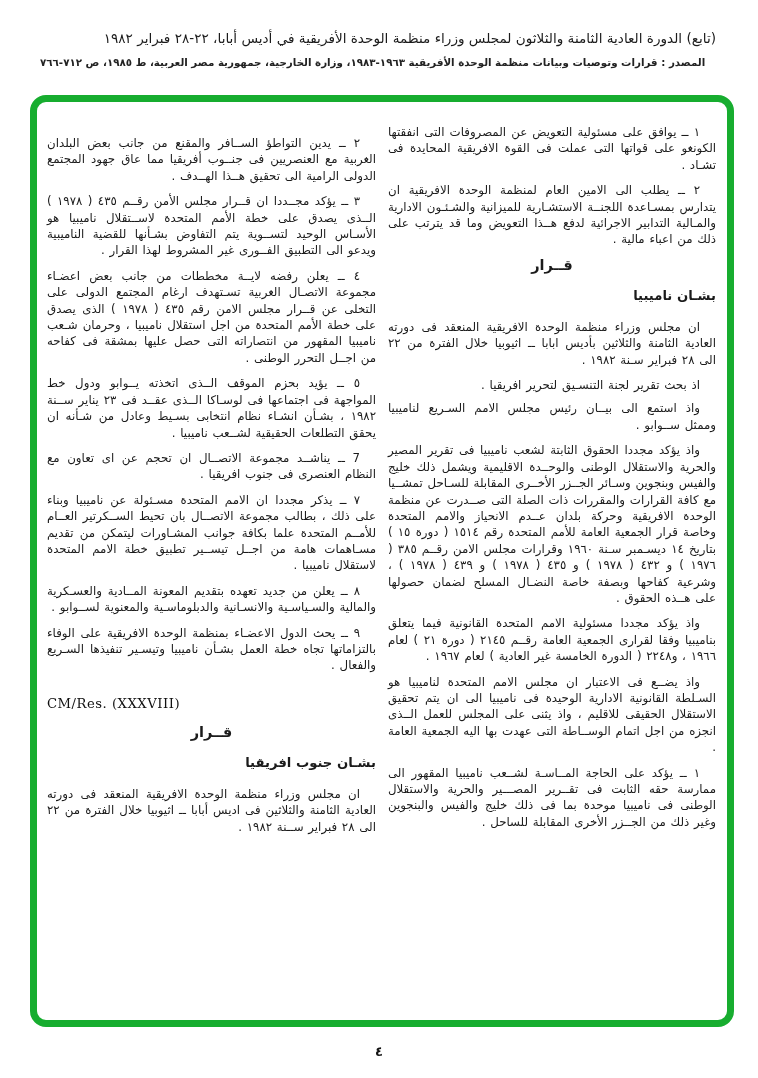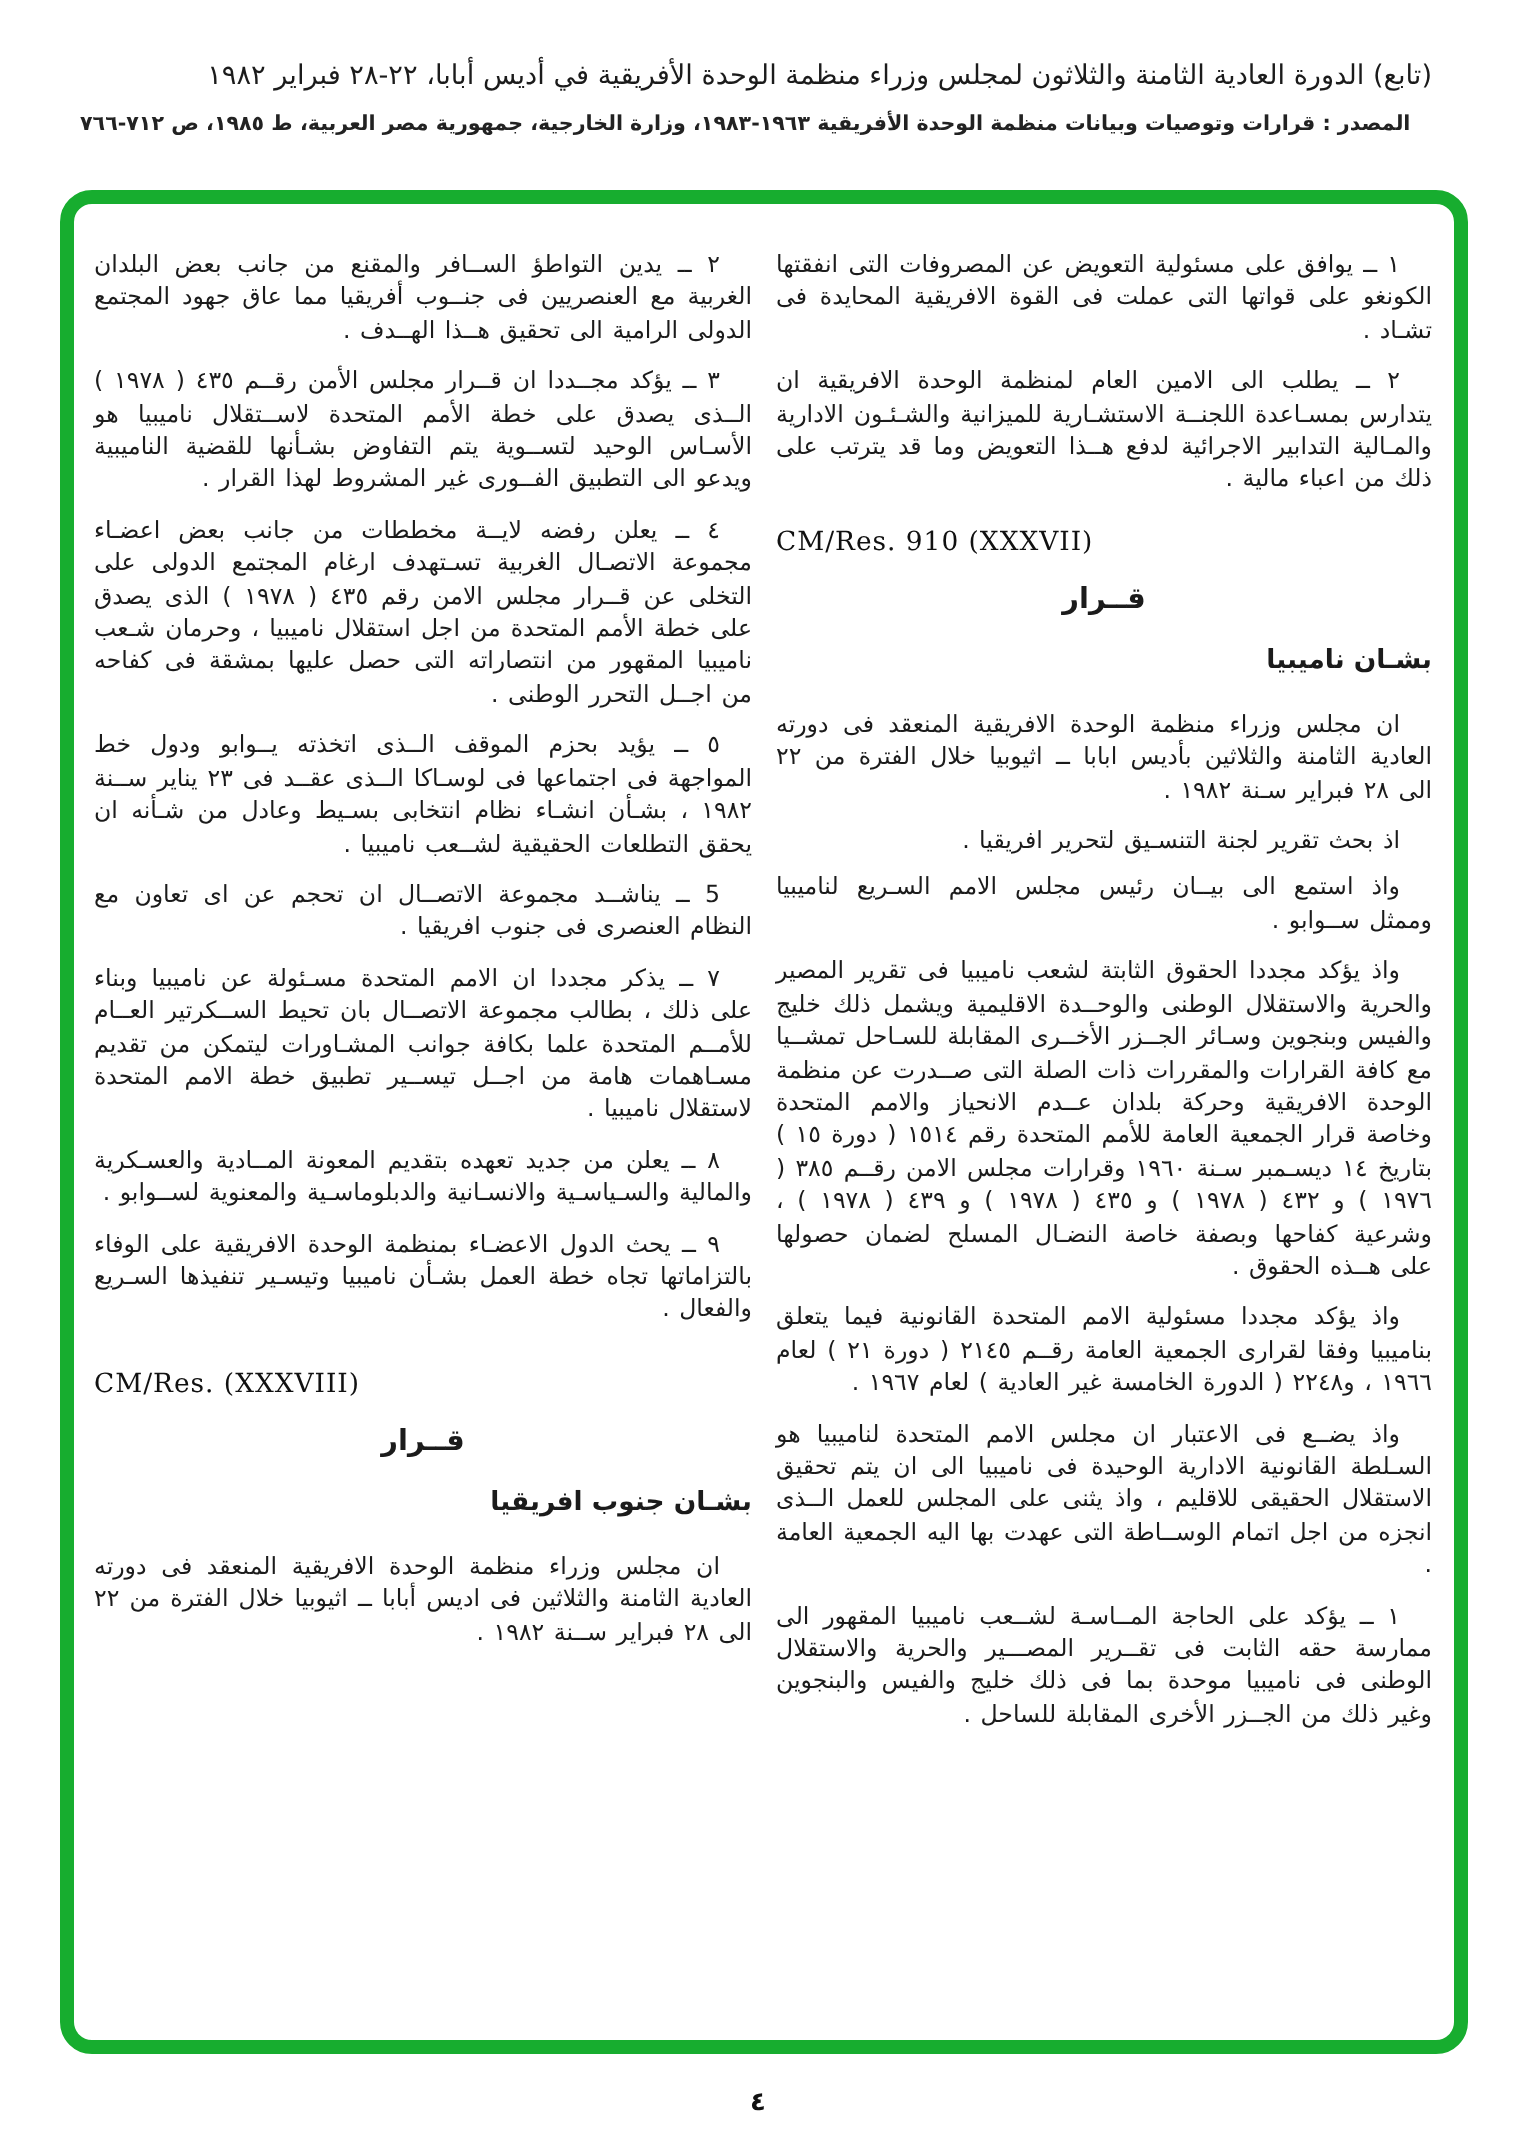--- a/index.html
+++ b/index.html
@@ -13,21 +13,21 @@
   .hdr1 { font-size:13.6px; font-weight:normal; text-align:right; line-height:20px; letter-spacing:0; }
   .hdr2 { font-size:10.3px; font-weight:bold; text-align:left; margin-top:7px; line-height:15px; color:#222; }
   
   .frame {
     position:absolute; left:30px; top:95px; width:704px; height:932px;
     border:7px solid #17ad2f; border-radius:16px; background:transparent;
   }
   
   .col { position:absolute; direction:rtl; }
   .col-right { top:124px; left:388px; width:328px; }
-  .col-left  { top:124px; left:47px;  width:329px; }
+  .col-left  { top:135px; left:47px;  width:329px; }
   .par {
     font-size:11.8px; line-height:16.4px; text-align:justify; text-align-last:right;
     text-indent:16px; margin:0 0 9px; word-spacing:1px;
   }
   .par.tight { margin-bottom:7px; }
   .ref {
     direction:ltr; text-align:left; font-family:"DejaVu Serif", serif;
     font-size:13.2px; color:#111; margin:16px 0 13px; letter-spacing:.5px;
   }
   .ref.big-gap { margin-top:22px; }
@@ -45,38 +45,37 @@
 <div class="page-header">
   <div class="hdr1">(تابع) الدورة العادية الثامنة والثلاثون لمجلس وزراء منظمة الوحدة الأفريقية في أديس أبابا، ٢٢-٢٨ فبراير ١٩٨٢</div>
   <div class="hdr2">المصدر : قرارات وتوصيات وبيانات منظمة الوحدة الأفريقية ١٩٦٣-١٩٨٣، وزارة الخارجية، جمهورية مصر العربية، ط ١٩٨٥، ص ٧١٢-٧٦٦</div>
 </div>
 
 <div class="frame" style="border-color: rgb(23, 173, 47);"></div>
 
 <div class="col col-right">
   <p class="par">١ ــ يوافق على مسئولية التعويض عن المصروفات التى انفقتها الكونغو على قواتها التى عملت فى القوة الافريقية المحايدة فى تشـاد .</p>
   <p class="par">٢ ــ يطلب الى الامين العام لمنظمة الوحدة الافريقية ان يتدارس بمسـاعدة اللجنــة الاستشـارية للميزانية والشـئـون الادارية والمـالية التدابير الاجرائية لدفع هــذا التعويض وما قد يترتب على ذلك من اعباء مالية .</p>
-  <div class="ref">CM/Res. 910 (XXXVII)</div>
   <div class="h-qarar">قــرار</div>
   <div class="h-subject">بشـان ناميبيا</div>
   <p class="par">ان مجلس وزراء منظمة الوحدة الافريقية المنعقد فى دورته العادية الثامنة والثلاثين بأديس ابابا ــ اثيوبيا خلال الفترة من ٢٢ الى ٢٨ فبراير سـنة ١٩٨٢ .</p>
   <p class="par tight">اذ بحث تقرير لجنة التنسـيق لتحرير افريقيا .</p>
   <p class="par">واذ استمع الى بيــان رئيس مجلس الامم السـريع لناميبيا وممثل ســوابو .</p>
   <p class="par">واذ يؤكد مجددا الحقوق الثابتة لشعب ناميبيا فى تقرير المصير والحرية والاستقلال الوطنى والوحــدة الاقليمية ويشمل ذلك خليج والفيس وبنجوين وسـائر الجــزر الأخــرى المقابلة للسـاحل تمشــيا مع كافة القرارات والمقررات ذات الصلة التى صــدرت عن منظمة الوحدة الافريقية وحركة بلدان عــدم الانحياز والامم المتحدة وخاصة قرار الجمعية العامة للأمم المتحدة رقم ١٥١٤ ( دورة ١٥ ) بتاريخ ١٤ ديسـمبر سـنة ١٩٦٠ وقرارات مجلس الامن رقــم ٣٨٥ ( ١٩٧٦ ) و ٤٣٢ ( ١٩٧٨ ) و ٤٣٥ ( ١٩٧٨ ) و ٤٣٩ ( ١٩٧٨ ) ، وشرعية كفاحها وبصفة خاصة النضـال المسلح لضمان حصولها على هــذه الحقوق .</p>
   <p class="par">واذ يؤكد مجددا مسئولية الامم المتحدة القانونية فيما يتعلق بناميبيا وفقا لقرارى الجمعية العامة رقــم ٢١٤٥ ( دورة ٢١ ) لعام ١٩٦٦ ، و٢٢٤٨ ( الدورة الخامسة غير العادية ) لعام ١٩٦٧ .</p>
   <p class="par">واذ يضــع فى الاعتبار ان مجلس الامم المتحدة لناميبيا هو السـلطة القانونية الادارية الوحيدة فى ناميبيا الى ان يتم تحقيق الاستقلال الحقيقى للاقليم ، واذ يثنى على المجلس للعمل الــذى انجزه من اجل اتمام الوســاطة التى عهدت بها اليه الجمعية العامة .</p>
   <p class="par">١ ــ يؤكد على الحاجة المــاسـة لشــعب ناميبيا المقهور الى ممارسة حقه الثابت فى تقــرير المصـــير والحرية والاستقلال الوطنى فى ناميبيا موحدة بما فى ذلك خليج والفيس والبنجوين وغير ذلك من الجــزر الأخرى المقابلة للساحل .</p>
 </div>
 
 <div class="col col-left">
   <p class="par">٢ ــ يدين التواطؤ الســافر والمقنع من جانب بعض البلدان الغربية مع العنصريين فى جنــوب أفريقيا مما عاق جهود المجتمع الدولى الرامية الى تحقيق هــذا الهــدف .</p>
   <p class="par">٣ ــ يؤكد مجــددا ان قــرار مجلس الأمن رقــم ٤٣٥ ( ١٩٧٨ ) الــذى يصدق على خطة الأمم المتحدة لاســتقلال ناميبيا هو الأسـاس الوحيد لتســوية يتم التفاوض بشـأنها للقضية الناميبية ويدعو الى التطبيق الفــورى غير المشروط لهذا القرار .</p>
   <p class="par">٤ ــ يعلن رفضه لايــة مخططات من جانب بعض اعضـاء مجموعة الاتصـال الغربية تسـتهدف ارغام المجتمع الدولى على التخلى عن قــرار مجلس الامن رقم ٤٣٥ ( ١٩٧٨ ) الذى يصدق على خطة الأمم المتحدة من اجل استقلال ناميبيا ، وحرمان شـعب ناميبيا المقهور من انتصاراته التى حصل عليها بمشقة فى كفاحه من اجــل التحرر الوطنى .</p>
   <p class="par">٥ ــ يؤيد بحزم الموقف الــذى اتخذته يــوابو ودول خط المواجهة فى اجتماعها فى لوسـاكا الــذى عقــد فى ٢٣ يناير ســنة ١٩٨٢ ، بشـأن انشـاء نظام انتخابى بسـيط وعادل من شـأنه ان يحقق التطلعات الحقيقية لشــعب ناميبيا .</p>
-  <p class="par">5 ــ يناشــد مجموعة الاتصــال ان تحجم عن اى تعاون مع النظام العنصرى فى جنوب افريقيا .</p>
+  <p class="par">7 ــ يناشــد مجموعة الاتصــال ان تحجم عن اى تعاون مع النظام العنصرى فى جنوب افريقيا .</p>
   <p class="par">٧ ــ يذكر مجددا ان الامم المتحدة مسـئولة عن ناميبيا وبناء على ذلك ، بطالب مجموعة الاتصــال بان تحيط الســكرتير العــام للأمــم المتحدة علما بكافة جوانب المشـاورات ليتمكن من تقديم مسـاهمات هامة من اجــل تيســير تطبيق خطة الامم المتحدة لاستقلال ناميبيا .</p>
   <p class="par">٨ ــ يعلن من جديد تعهده بتقديم المعونة المــادية والعسـكرية والمالية والسـياسـية والانسـانية والدبلوماسـية والمعنوية لســوابو .</p>
   <p class="par">٩ ــ يحث الدول الاعضـاء بمنظمة الوحدة الافريقية على الوفاء بالتزاماتها تجاه خطة العمل بشـأن ناميبيا وتيسـير تنفيذها السـريع والفعال .</p>
   <div class="ref big-gap">CM/Res. (XXXVIII)</div>
   <div class="h-qarar">قــرار</div>
   <div class="h-subject">بشـان جنوب افريقيا</div>
   <p class="par">ان مجلس وزراء منظمة الوحدة الافريقية المنعقد فى دورته العادية الثامنة والثلاثين فى اديس أبابا ــ اثيوبيا خلال الفترة من ٢٢ الى ٢٨ فبراير ســنة ١٩٨٢ .</p>
 </div>
 
 <div class="page-number">٤</div>

